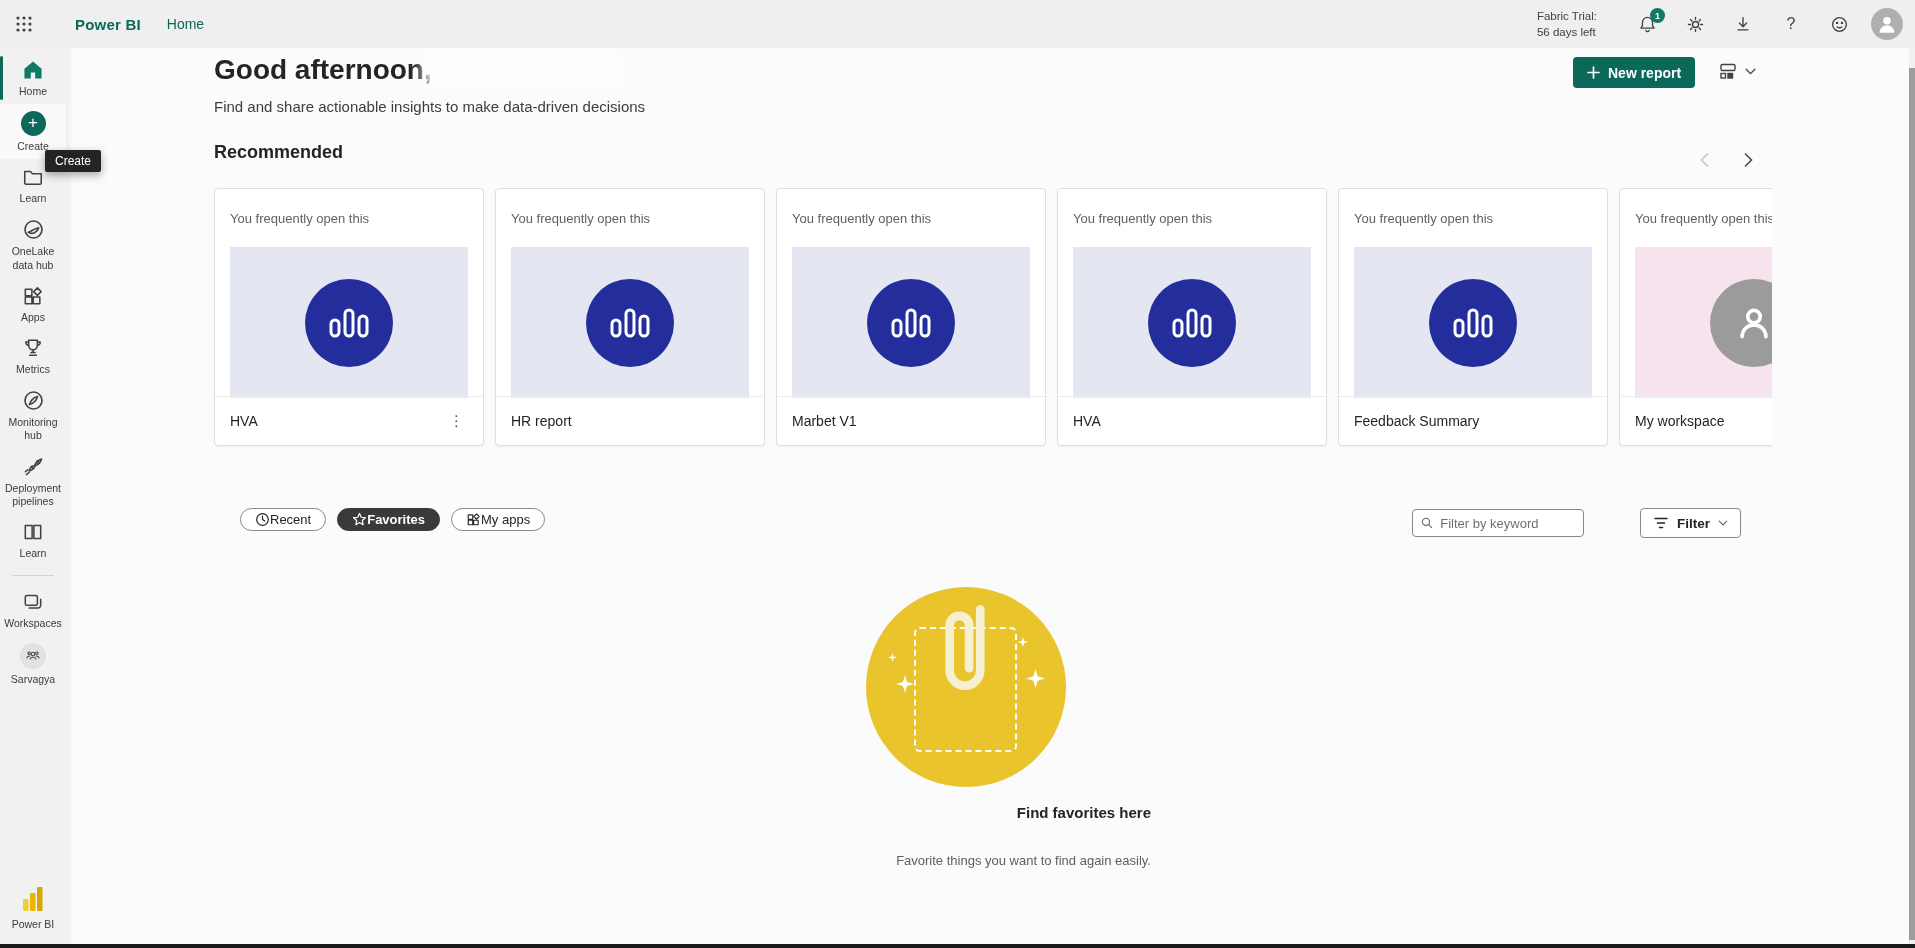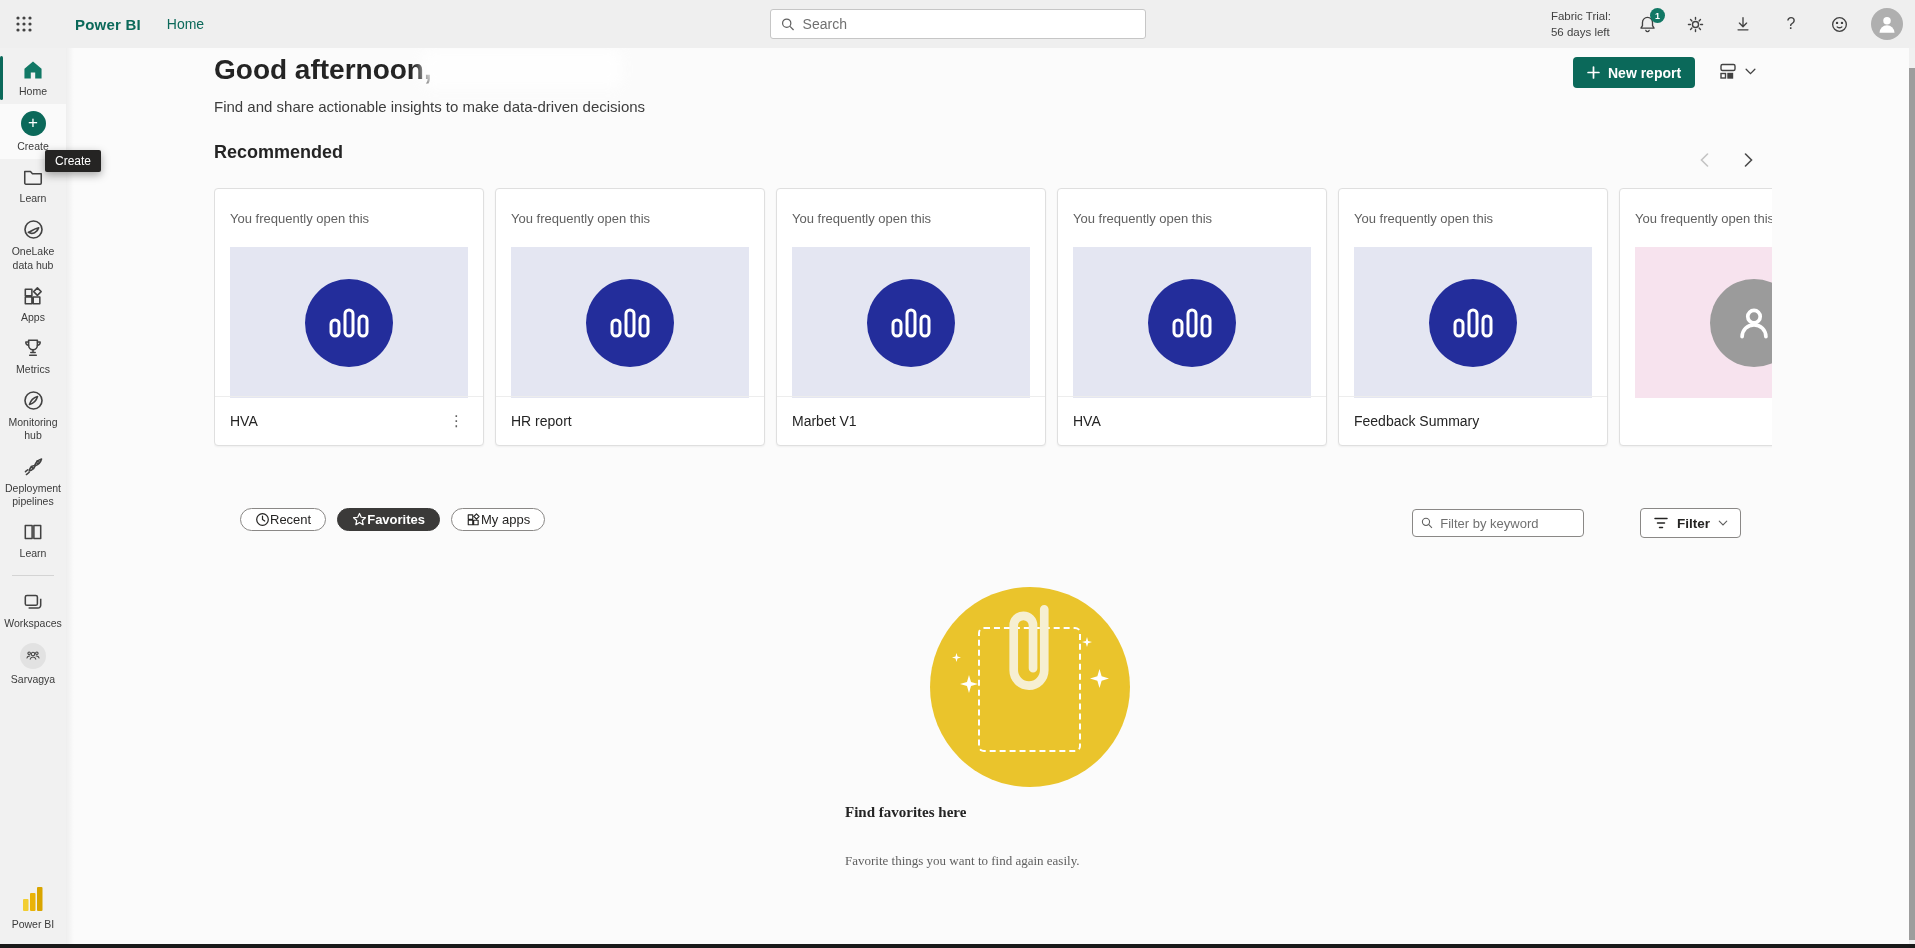--- a/index.html
+++ b/index.html
@@ -10,21 +10,21 @@
   .topbar { position:absolute; left:0; top:0; width:1915px; height:48px;
     background:var(--topbar-bg); display:flex; align-items:center; z-index:3; }
   .waffle-btn { width:48px; height:48px; display:flex; align-items:center; justify-content:center; cursor:pointer; }
   .brand { font-size:15px; font-weight:700; color:var(--accent); margin-left:27px; letter-spacing:.2px; }
   .topnav-home { font-size:14px; color:var(--accent); margin-left:26px; cursor:pointer; }
   .search-wrap { position:absolute; left:50%; transform:translateX(-50%); top:9px; width:376px; height:30px;
     background:#fff; border:1px solid #c6c6c6; border-radius:3px; display:flex; align-items:center; padding:0 10px; }
   .search-wrap input { border:none; outline:none; background:transparent; font-size:14px; color:#323130; width:100%; margin-left:8px; font-family:inherit; }
   .search-wrap input::placeholder { color:#707070; }
   .top-right { margin-left:auto; display:flex; align-items:center; padding-right:12px; }
-  .trial { font-size:11.5px; color:#424242; line-height:1.4; margin-right:4px; white-space:nowrap; }
+  .trial { font-size:11.5px; color:#424242; line-height:1.4; margin-right:18px; white-space:nowrap; }
   .icon-btn { width:32px; height:32px; margin-left:16px; display:flex; align-items:center; justify-content:center;
     position:relative; cursor:pointer; border-radius:3px; }
   .badge { position:absolute; top:0px; right:-2px; min-width:15px; height:15px; border-radius:8px;
     background:var(--badge); color:#fff; font-size:9px; font-weight:700; display:flex; align-items:center; justify-content:center; }
   .help-glyph { font-size:16px; color:#424242; }
   .avatar { width:32px; height:32px; border-radius:50%; background:#afafaf; margin-left:16px;
     display:flex; align-items:center; justify-content:center; overflow:hidden; cursor:pointer; }
 
   
   .sidebar { position:absolute; left:0; top:48px; width:66px; height:896px; background:var(--sidebar-bg);
@@ -82,21 +82,21 @@
   .pill.selected { background:var(--pill-dark); border-color:var(--pill-dark); color:#fff; font-weight:700; }
   .filter-input { position:absolute; left:1346px; top:461px; width:172px; height:28px; border:1px solid #8a8886;
     border-radius:4px; background:#fff; display:flex; align-items:center; padding:0 8px; }
   .filter-input input { border:none; outline:none; background:transparent; font-size:13px; width:100%; margin-left:7px; font-family:inherit; }
   .filter-input input::placeholder { color:#707070; }
   .filter-btn { position:absolute; left:1574px; top:460px; height:30px; padding:0 12px; border:1px solid #8a8886;
     border-radius:4px; background:#fff; display:flex; align-items:center; gap:8px; font-size:13.5px; font-weight:700;
     color:#252423; cursor:pointer; font-family:inherit; }
 
   
-  .empty { position:absolute; left:779px; top:539px; width:370px; text-align:left;font-family:Liberation Serif, serif; }
+  .empty { position:absolute; left:715px; top:539px; width:370px; text-align:right; }
   .empty-circle { width:200px; height:200px; border-radius:50%; background:var(--yellow); margin:0 auto; position:relative; }
   .dashed-box { position:absolute; left:48px; top:40px; width:103px; height:125px; border:2.5px dashed #fff; border-radius:6px; }
   .clip-svg { position:absolute; left:62px; top:10px; }
   .spark { position:absolute; }
   .empty-title { font-size:15px; font-weight:700; color:#242424; margin-top:17px; }
   .empty-sub { font-size:13px; color:#5f5f5f; margin-top:32px; }
 
   
   .scrollbar { position:absolute; left:1909px; top:48px; width:6px; height:896px; background:#f0f0f0; }
   .scroll-thumb { position:absolute; left:0; top:20px; width:6px; height:872px; background:#9d9d9d; }
@@ -117,27 +117,20 @@
         <circle cx="9" cy="9" r="1.6"></circle>
         <circle cx="15" cy="9" r="1.6"></circle>
       <circle cx="3" cy="15" r="1.6"></circle>
         <circle cx="9" cy="15" r="1.6"></circle>
         <circle cx="15" cy="15" r="1.6"></circle>
     </svg>
   </div>
   <div class="brand">Power BI</div>
   <div class="topnav-home">Home</div>
 
-  <div class="search-wrap">
-    <svg width="15" height="15" viewBox="0 0 16 16" fill="none" stroke="#5f5f5f" stroke-width="1.4">
-      <circle cx="6.5" cy="6.5" r="4.7"></circle>
-        <path d="M10.2 10.2 L14.3 14.3"></path>
-    </svg>
-    <input placeholder="Search" style="">
-  </div>
 
   <div class="top-right">
     <div class="trial">
       <div>Fabric Trial:</div>
       <div>56 days left</div>
     </div>
     <div class="icon-btn">
       <svg width="19" height="19" viewBox="0 0 20 20" fill="none" stroke="#424242" stroke-width="1.4" stroke-linecap="round" stroke-linejoin="round">
         <path d="M10 2.5 a5.3 5.3 0 0 1 5.3 5.3 v3.4 l1.6 2.6 H3.1 l1.6-2.6 V7.8 A5.3 5.3 0 0 1 10 2.5 Z"></path>
         <path d="M8.3 16.3 a1.8 1.8 0 0 0 3.4 0"></path>
@@ -389,20 +382,23 @@
     <div class="card">
       <div class="eyebrow">You frequently open this</div>
       <div class="thumb pink">
         <div class="big-circle gray">
             <svg width="44" height="44" viewBox="0 0 24 24" fill="none" stroke="#fff" stroke-width="2" stroke-linecap="round">
           <circle cx="12" cy="8.5" r="3.4"></circle>
               <path d="M5.5 19.5 a6.5 6.5 0 0 1 13 0"></path>
         </svg>
           </div>
       </div>
+      <div class="card-footer">
+          <span class="card-title">My workspace</span>
+        </div>
     </div>
   </div>
 
   <div class="pills">
     <button class="pill">
       <svg width="15" height="15" viewBox="0 0 16 16" fill="none" stroke="#252423" stroke-width="1.3" stroke-linecap="round">
         <circle cx="8" cy="8" r="6.2"></circle>
           <path d="M8 4.5 V8 L10.4 9.6"></path>
       </svg>
       <span>Recent</span>

